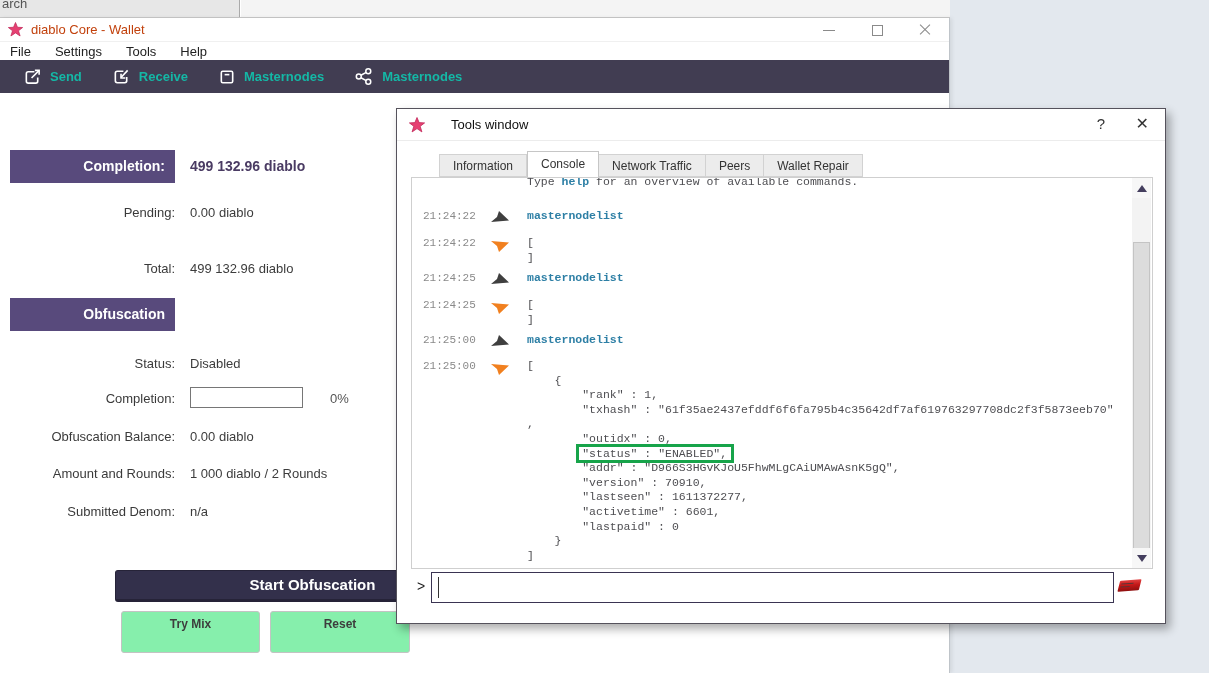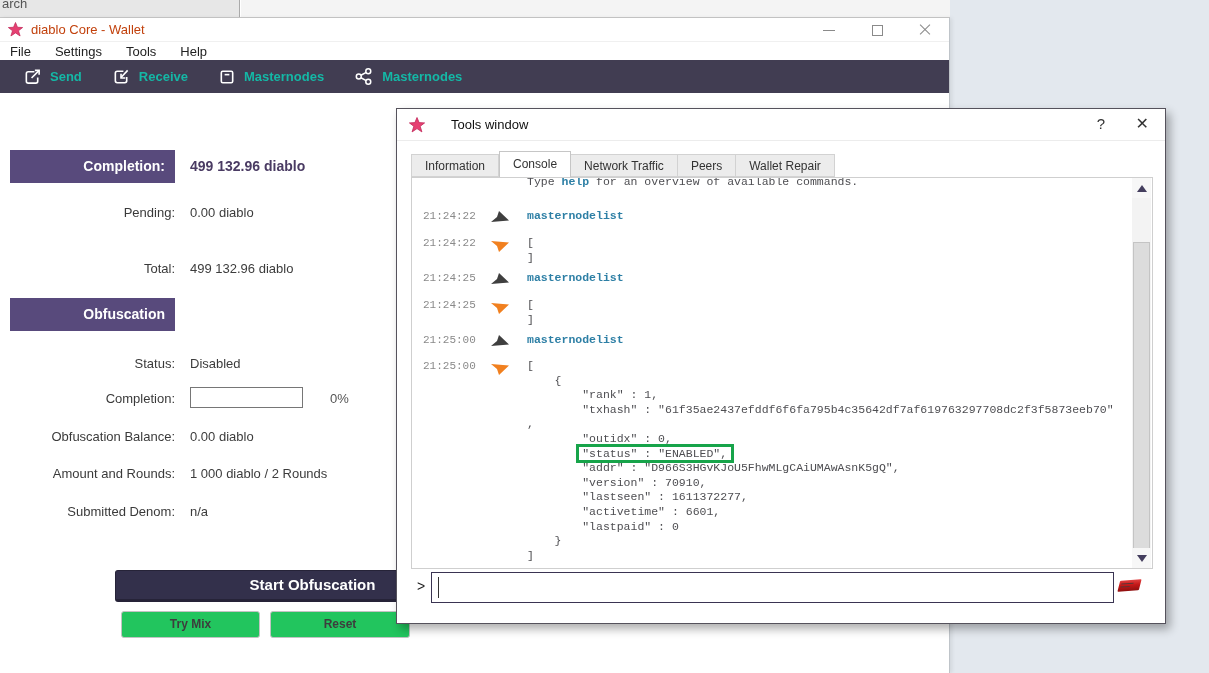--- a/index.html
+++ b/index.html
@@ -45,37 +45,37 @@
   .lbl-box { position:absolute; left:10px; width:165px; height:33px; background:#584a7c; color:#fff;
              font-size:14px; font-weight:bold; text-align:right; line-height:33px; padding-right:10px; }
   .row-label { position:absolute; left:0; width:175px; text-align:right; font-size:13px; color:#3a3a3a; }
   .row-value { position:absolute; left:190px; font-size:13px; color:#3c3c3c; }
   .val-strong { font-weight:bold; color:#4a3b63; font-size:14px; }
   .progress { position:absolute; left:190px; top:369px; width:113px; height:21px; background:#fff;
               border:1px solid #767676; }
   .btn-dark { position:absolute; left:115px; top:552px; width:395px; height:32px; background:#33304b;
               border:1px solid #262338; border-bottom-width:3px; border-radius:3px; color:#fff;
               font-size:15px; font-weight:bold; text-align:center; line-height:28px; cursor:default; }
-  .btn-light { position:absolute; top:593px; height:27px; background:#22c55e; border:1px solid #c3c3c3;
+  .btn-light { position:absolute; top:593px; height:42px; background:#86efac; border:1px solid #c3c3c3;
                border-radius:3px; font-size:12px; font-weight:bold; color:#3d3d3d; text-align:center;
                line-height:25px; cursor:default; }
 
   
   .tools-window { position:absolute; left:396px; top:108px; width:770px; height:516px; background:#fff;
                   border:1px solid #55525c; box-shadow:4px 5px 9px rgba(0,0,0,.32); }
   .tools-titlebar { position:absolute; left:0; top:0; width:100%; height:32px; display:flex;
                     align-items:center; border-bottom:1px solid #ececec;gap:16px; }
   .tools-title { margin-left:10px; font-size:13px; color:#101010; }
   .tools-help { position:absolute; right:60px; top:6px; font-size:15px; color:#333; cursor:default; }
   .tools-close { position:absolute; right:16px; top:5px; font-size:16px; color:#333; cursor:default; }
 
   .tools-tabs { position:absolute; left:14px; top:44px; height:24px; display:flex; align-items:flex-end; }
   .ttab { height:23px; padding:0 13px; background:#ececec; border:1px solid #d2d2d2; border-left-width:0;
           font-size:12px; color:#333; line-height:22px; cursor:default; }
-  .ttab:first-child { border-left-width:1px; }
+  .ttab:first-child { border-left-width:1px;margin-left:28px; }
   .ttab.active { background:#fff; height:26px; line-height:25px; border:1px solid #c6c6c6;
                  border-bottom:none; position:relative; z-index:2; }
 
   .console-viewport { position:absolute; left:14px; top:68px; width:742px; height:392px; background:#fff;
                       border:1px solid #cfcfcf; overflow:hidden; }
   .mono { font-family:"Liberation Mono", monospace; font-size:11.5px; line-height:14.6px;
           color:#4e4e52; white-space:pre; }
   .ts { position:absolute; left:11px; font-family:"Liberation Mono", monospace; font-size:11px;
         color:#8a8a8a; }
   .cicon { position:absolute; left:78px; width:20px; height:15px; }

